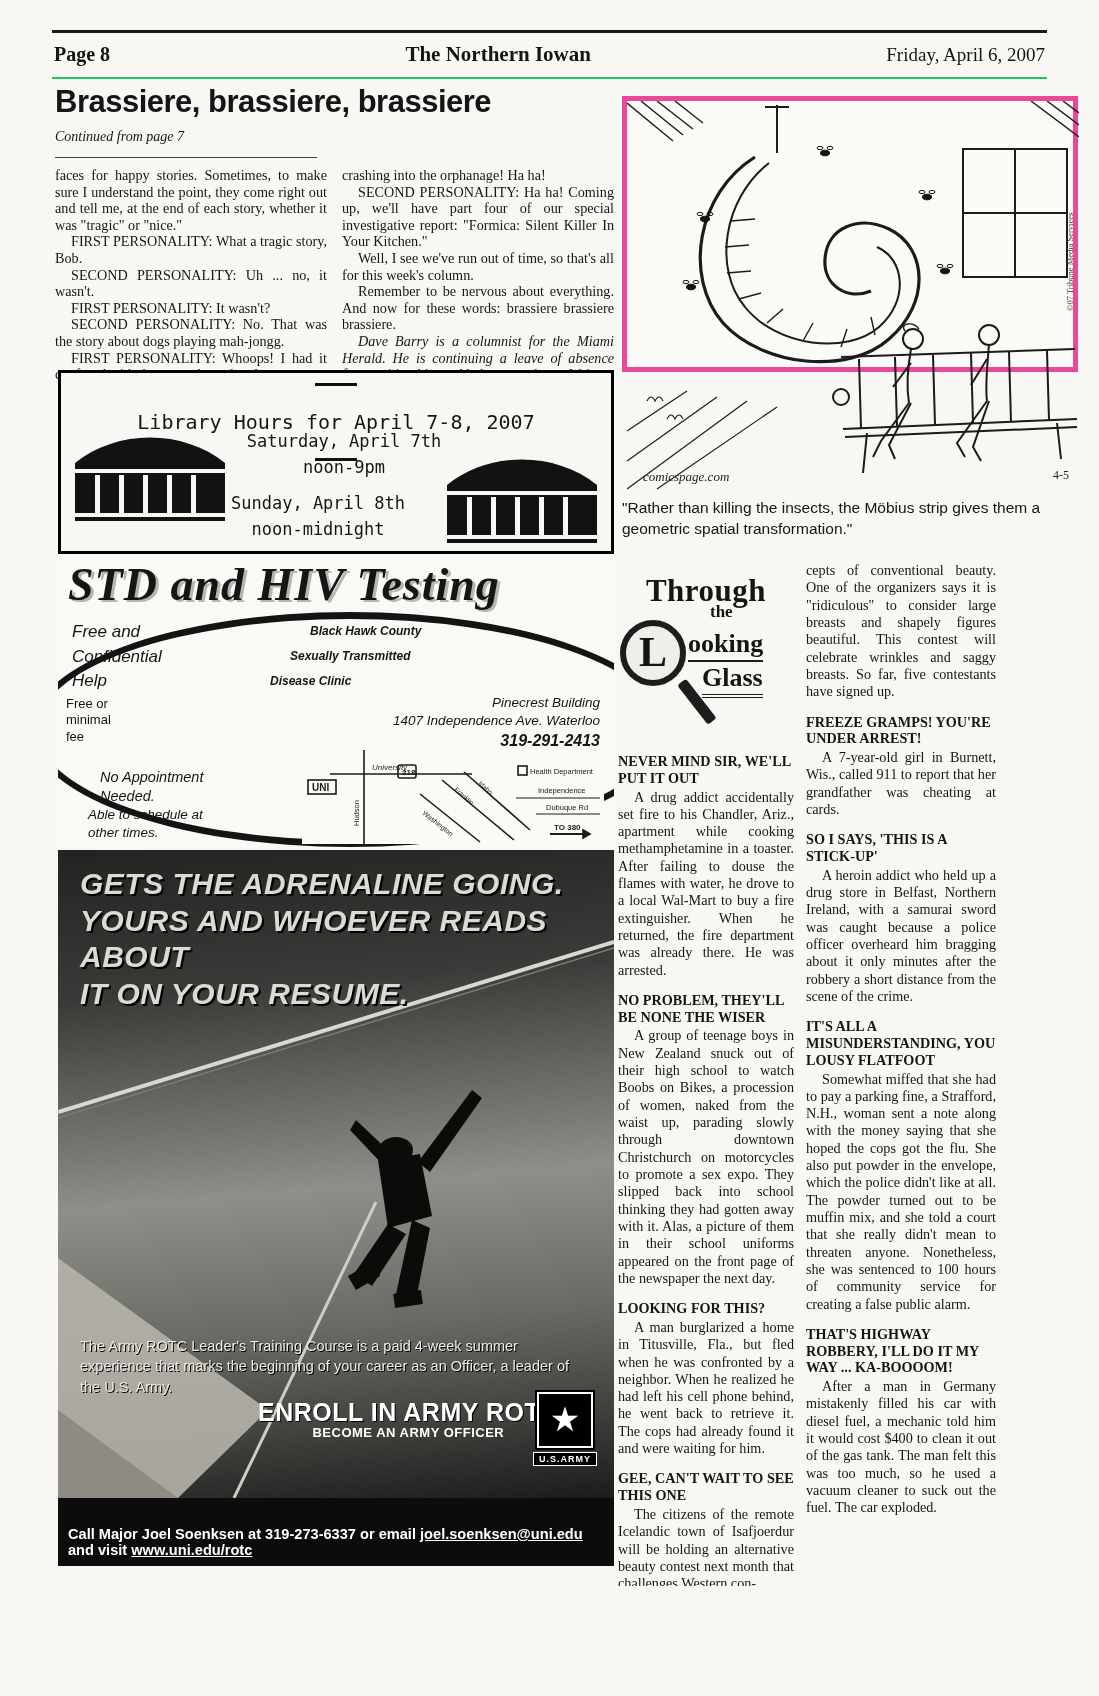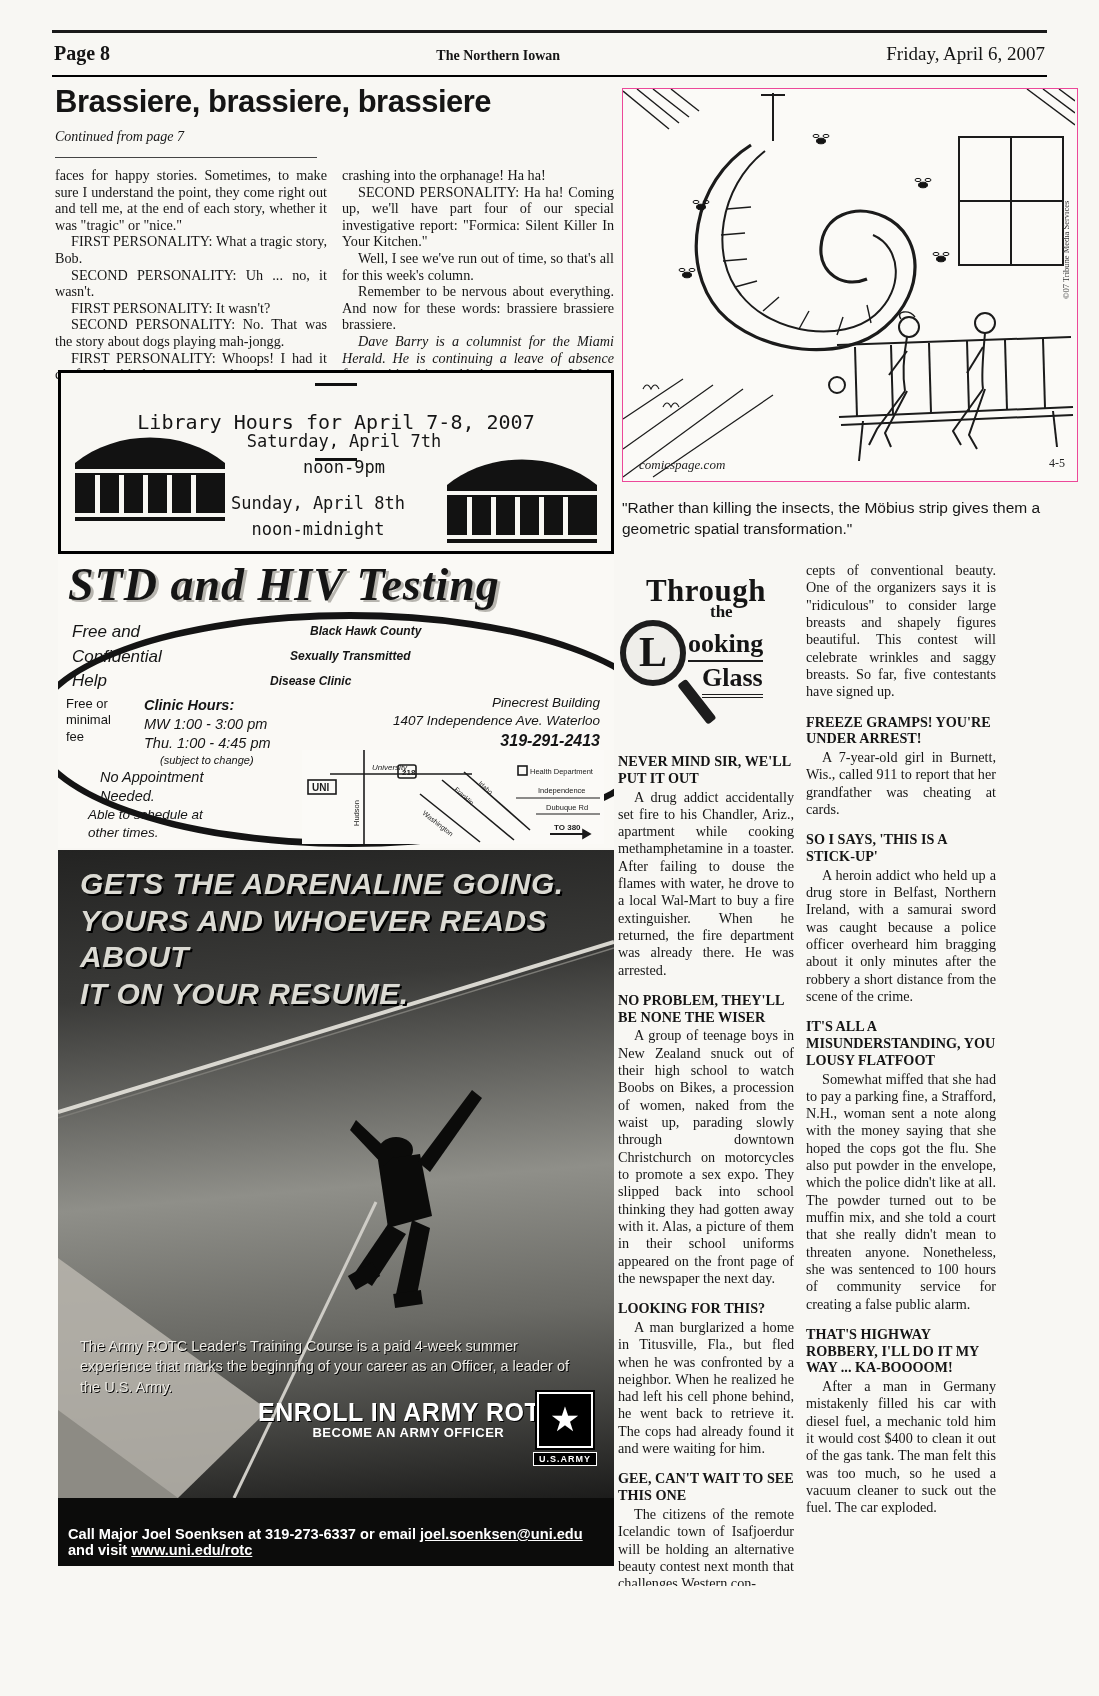--- a/index.html
+++ b/index.html
@@ -3,42 +3,42 @@
 <meta charset="utf-8">
 <style>
   * { margin:0; padding:0; box-sizing:border-box; }
   html,body { width:1099px; background:#e9e7e2; }
   body { height:1696px; position:relative; }
   .sheet { position:absolute; inset:0; background:#f8f7f3; color:#151515;
            font-family:"Liberation Serif","DejaVu Serif",serif; overflow:hidden; }
 
   
   .masthead { position:absolute; left:52px; top:30px; width:995px;
-    border-top:3px solid #1a1a1a; border-bottom:2px solid #000000;
+    border-top:3px solid #1a1a1a; border-bottom:2px solid #22c55e;
     display:flex; justify-content:space-between; align-items:baseline;
     padding:9px 2px 10px; }
   .mh-page { font-weight:bold; font-size:20px; }
-  .mh-title { font-weight:bold; font-size:14px; }
+  .mh-title { font-weight:bold; font-size:21px; }
   .mh-date { font-size:19px; }
 
   
   .article { position:absolute; left:55px; top:84px; width:560px; }
   .article h1 { font-family:"Liberation Sans",sans-serif; font-size:31px;
     font-weight:bold; letter-spacing:-0.5px; }
   .continued-row { margin-top:7px; width:262px; border-bottom:1px solid #444; padding-bottom:12px; }
   .continued { font-style:italic; font-size:14px; }
   .article-cols { display:flex; gap:15px; margin-top:9px; }
   .acol { width:272px; font-size:14.2px; line-height:1.17; text-align:justify; }
   .acol p { text-indent:16px; }
   .acol p.nofirst { text-indent:0; }
   .acol p.bio { font-style:italic; }
 
   
-  .comic-box { position:absolute; left:622px; top:88px; width:456px; height:394px;
-    border:1px solid #ec4899; background:#fbfaf7; }
+  .comic-box { position:absolute; left:622px; top:96px; width:456px; height:276px;
+    border:5px solid #ec4899; background:#fbfaf7; }
   .comic-caption { position:absolute; left:622px; top:498px; width:450px;
     font-family:"Liberation Sans",sans-serif; font-size:15.5px; line-height:1.35; }
 
   
   .library-box { position:absolute; left:58px; top:370px; width:556px; height:184px;
     border:3px solid #000; background:#f8f7f3; }
   .lib-title-row { position:absolute; left:0; right:0; top:10px; display:flex;
     align-items:center; justify-content:center; gap:10px;flex-direction:column; }
   .lib-rule { width:42px; height:3px; background:#111; }
   .lib-rule.left { margin-bottom:14px; }
@@ -303,26 +303,20 @@
   </div>
 
   <div class="std-ad">
     <div class="std-ellipse"></div>
     <h2 class="std-title">STD and HIV Testing</h2>
     <div class="std-free">Free and Confidential Help</div>
     <div class="std-fee">Free or minimal fee</div>
     <div class="std-clinic std-c1">Black Hawk County</div>
     <div class="std-clinic std-c2">Sexually Transmitted</div>
     <div class="std-clinic std-c3">Disease Clinic</div>
-    <div class="std-hours">
-      <div class="hl">Clinic Hours:</div>
-      <div>MW  1:00 - 3:00 pm</div>
-      <div>Thu.  1:00 - 4:45 pm</div>
-      <div class="note">(subject to change)</div>
-    </div>
     <div class="std-addr">
       <div>Pinecrest Building</div>
       <div>1407 Independence Ave. Waterloo</div>
       <div class="phone">319-291-2413</div>
     </div>
     <div class="std-noappt" style="width:120px;">No Appointment Needed.</div>
     <div class="std-sched" style="width:130px;">Able to schedule at other times.</div>
     <svg class="std-map" width="302" height="94" viewBox="0 0 302 94">
       <g stroke="#1b1b1b" fill="none" stroke-width="1.6">
         <line x1="62" y1="0" x2="62" y2="94"></line>

